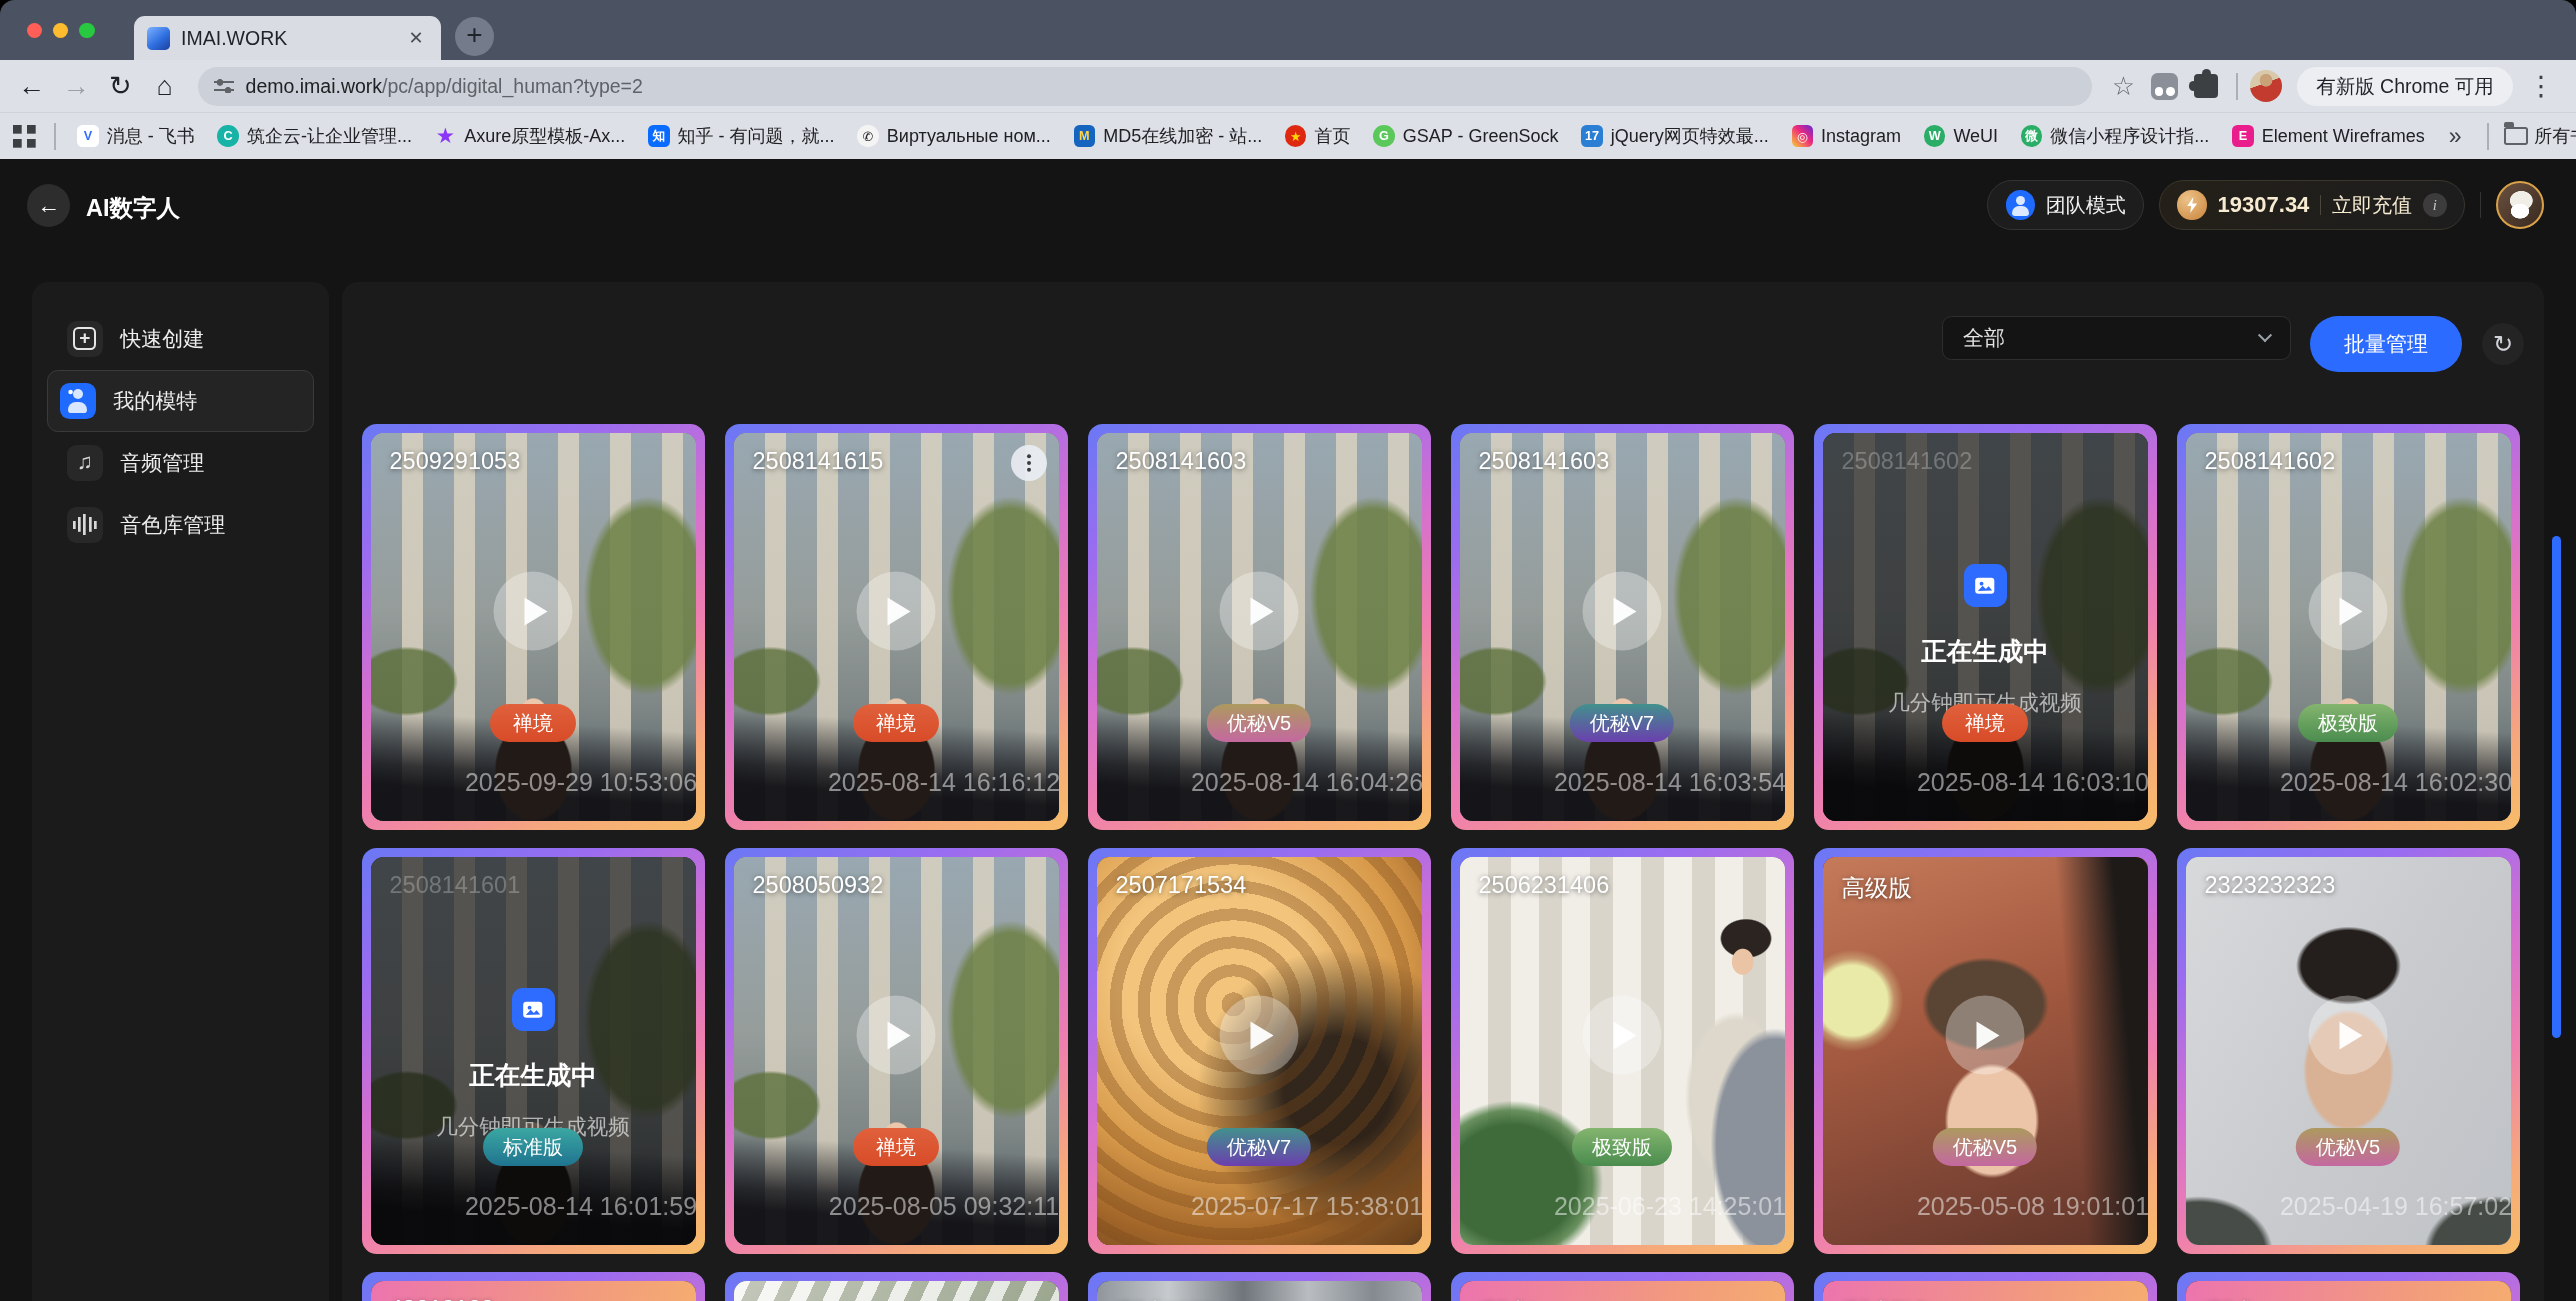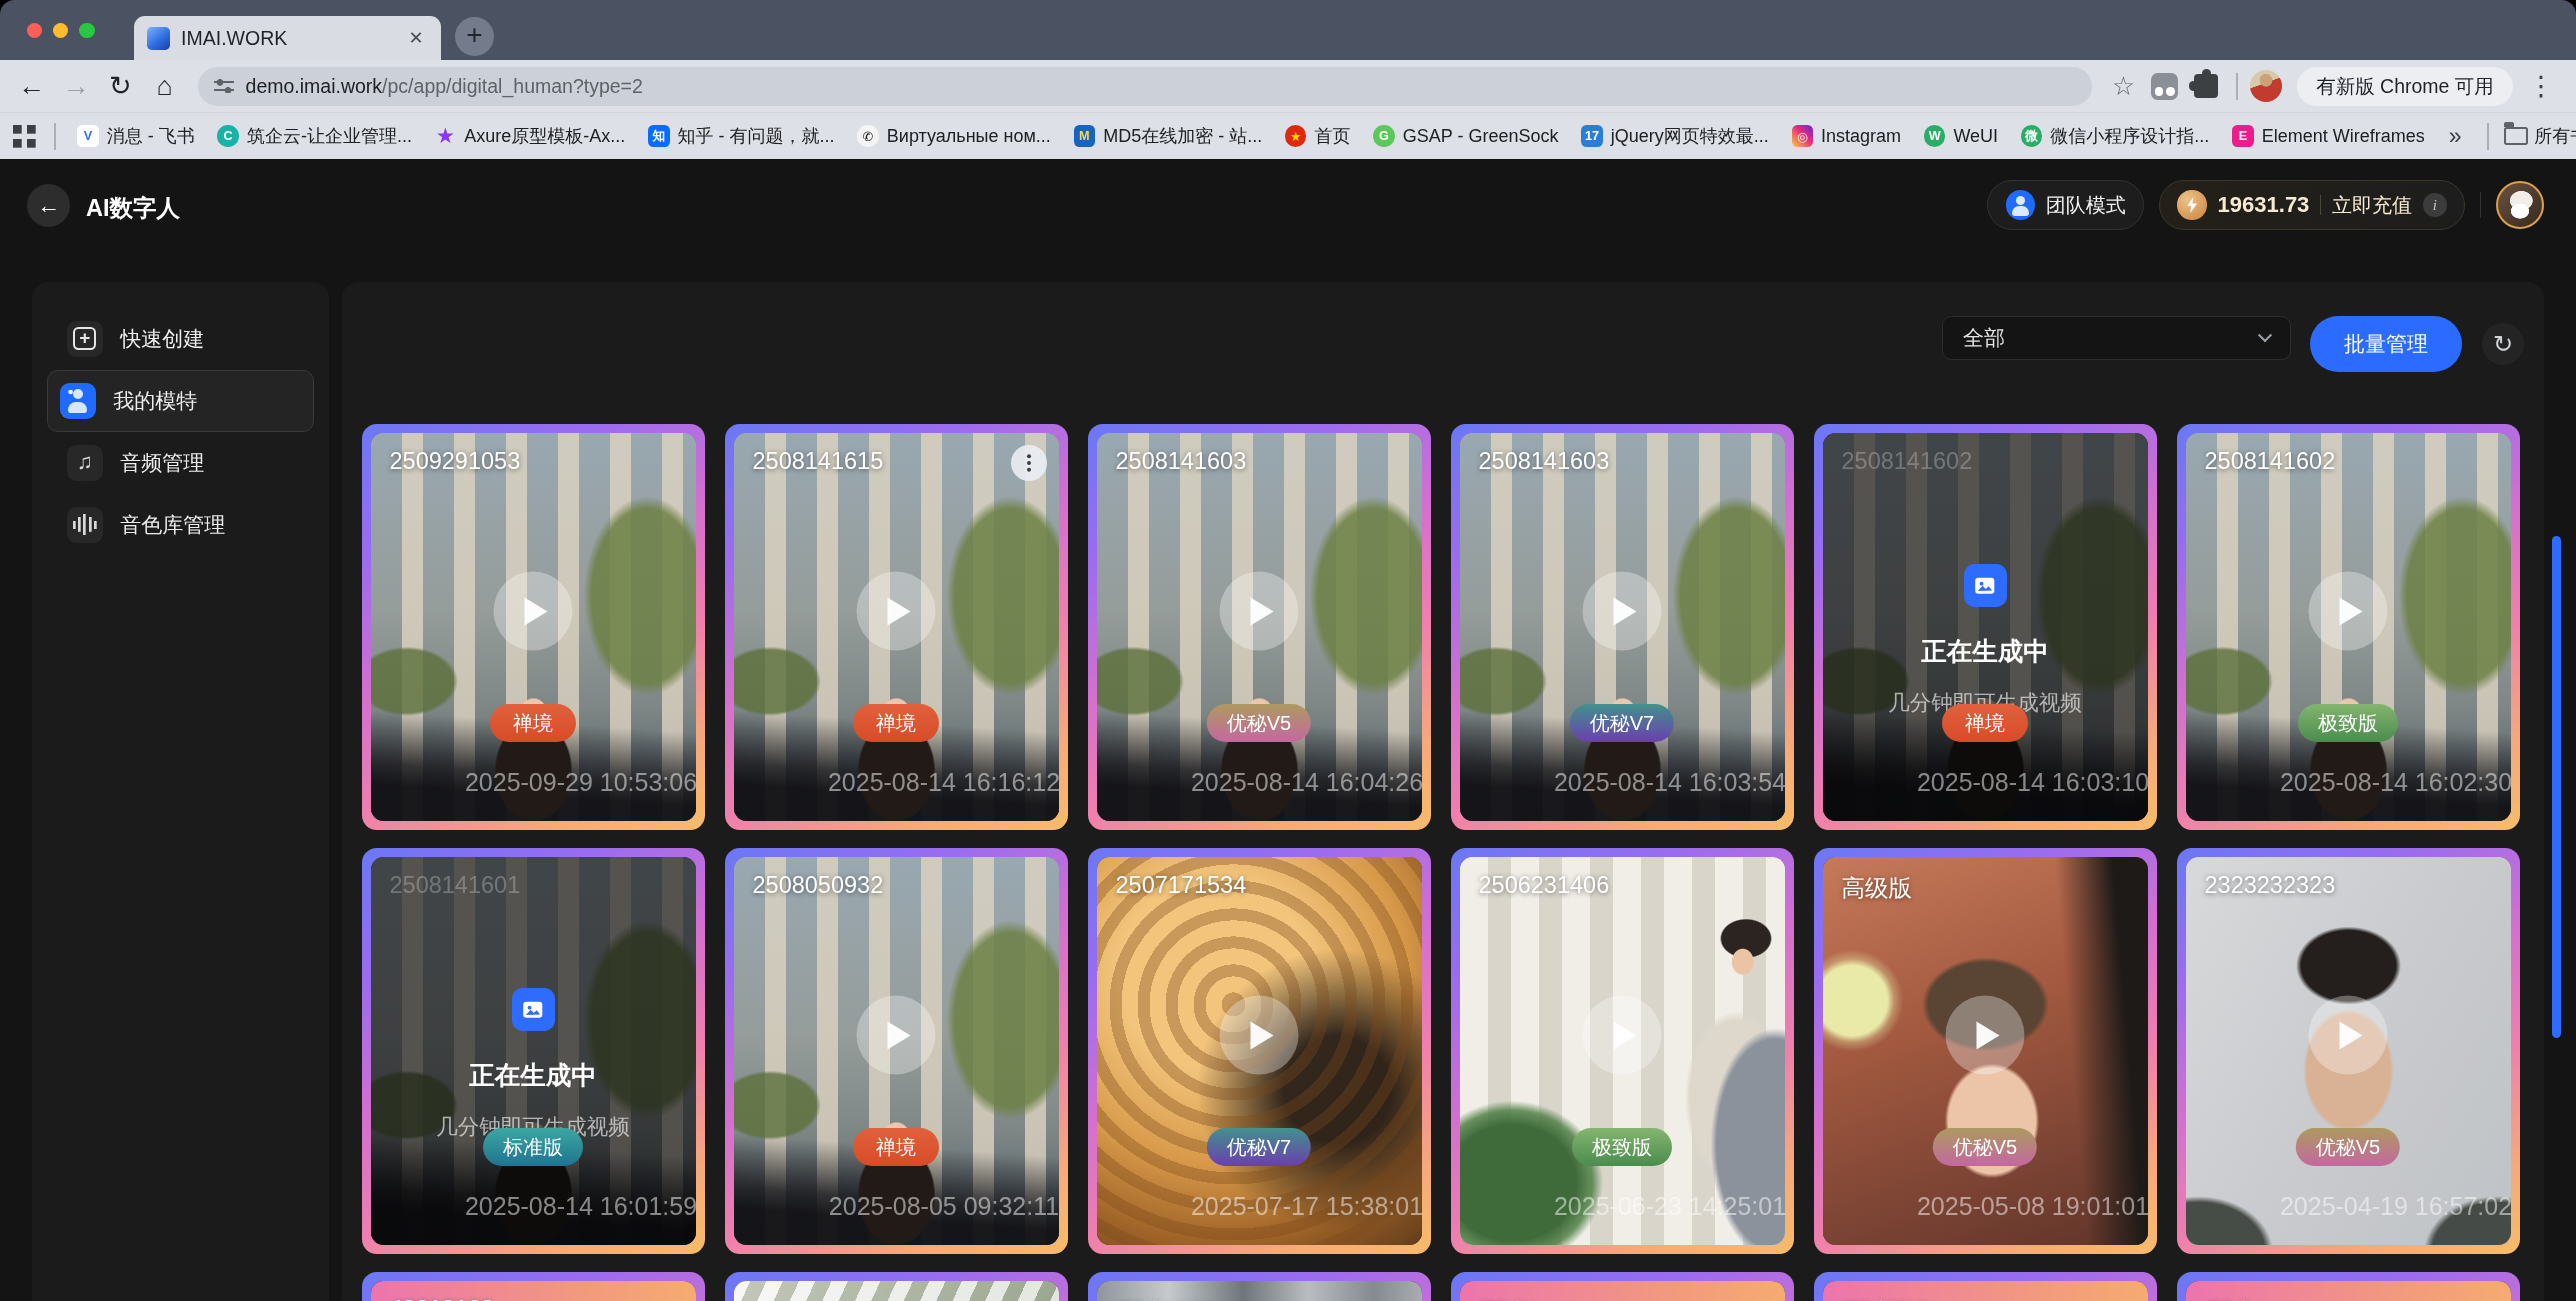--- a/index.html
+++ b/index.html
@@ -290,21 +290,21 @@
       <div class="app-title">AI数字人</div>
       <div class="header-right">
         <div class="pill">
           <span class="person-badge"></span>
           <span class="pill-label">团队模式</span>
         </div>
         <div class="pill pill-gold">
           <span class="coin">
               <span class="bolt"></span>
             </span>
-          <span class="balance">19631.73</span>
+          <span class="balance">19307.34</span>
           <span class="v-sep"></span>
           <span class="recharge">立即充值</span>
           <span class="info-dot">i</span>
         </div>
         <span class="hdr-sep"></span>
         <span class="avatar-app"></span>
       </div>
     </div>
 
     <div class="sidebar-panel">

